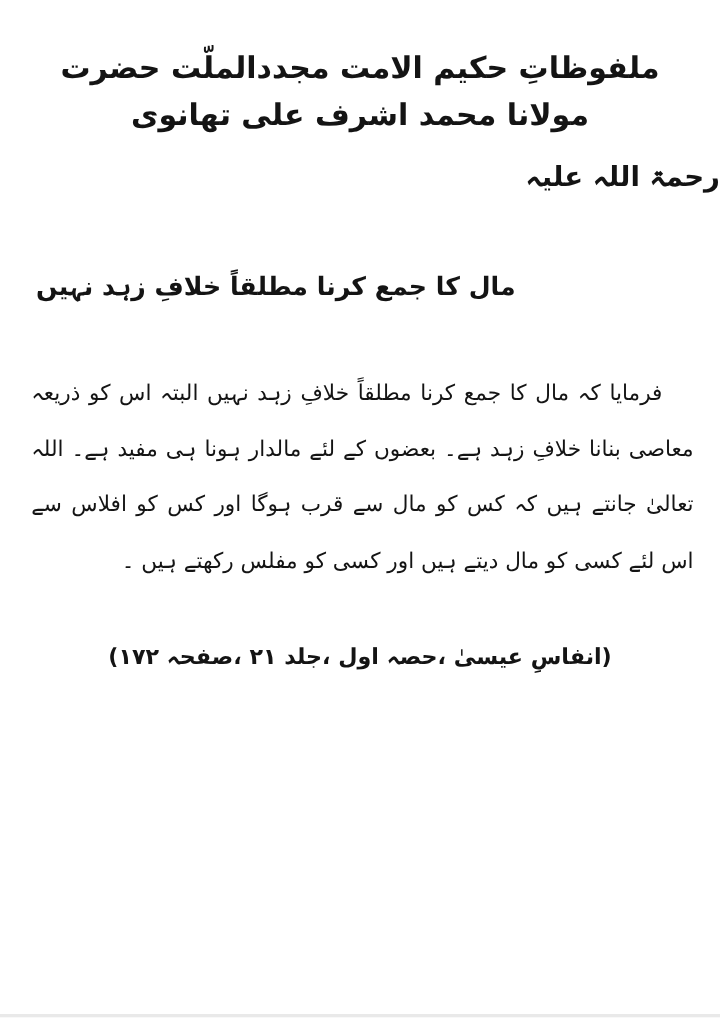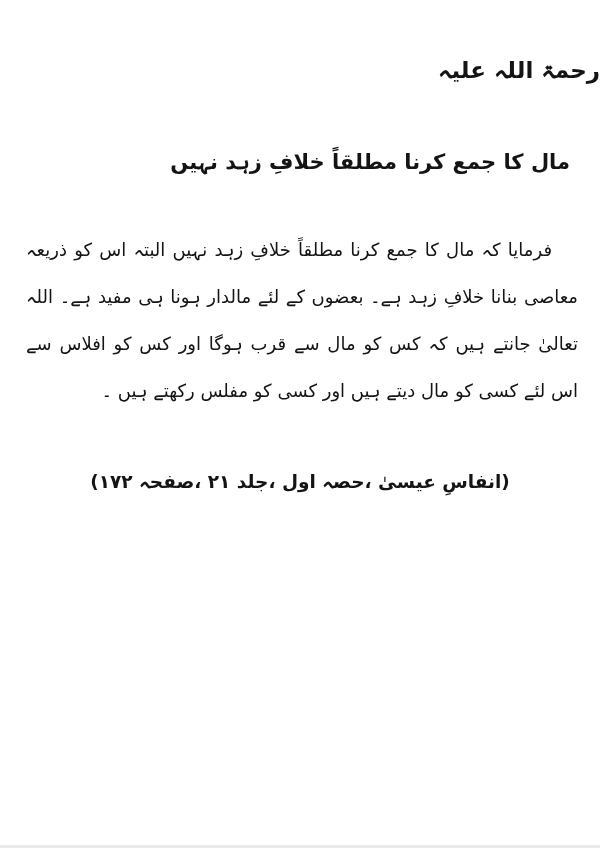--- a/index.html
+++ b/index.html
@@ -33,56 +33,57 @@
   }
   .title-line2 {
     margin: 18px 0 0 0;
     font-size: 23px;
     font-weight: bold;
     line-height: 1.3;
     text-align: right;
   }
   .section-heading {
     margin: 62px 30px 0 30px;
-    text-align: right;
+    text-align: left;
     font-size: 21px;
     font-weight: bold;
     line-height: 1.4;
   }
   .body-paragraph {
     margin: 50px 22px 0 26px;
     font-size: 18px;
     line-height: 2.6;
     text-align: justify;
     text-justify: inter-word;
     text-indent: 26px;
     font-weight: normal;
   }
   .citation {
-    margin-top: 54px;
+    margin-top: 42px;
     text-align: center;
     font-size: 18.5px;
     font-weight: bold;
     line-height: 1.5;
   }
   .blank-footer {
     position: absolute;
     left: 0;
     right: 0;
     bottom: 0;
     height: 260px;
     background: #ffffff;
   }
 </style>
 </head>
 <body>
 
 <div class="page">
 
   <div class="title-block">
+    <h1 class="title-line1">ملفوظاتِ حکیم الامت مجددالملّت حضرت مولانا محمد اشرف علی تھانوی</h1>
     <h2 class="title-line2">رحمۃ اللہ علیہ</h2>
   </div>
 
   <h3 class="section-heading">مال کا جمع کرنا مطلقاً خلافِ زہد نہیں</h3>
 
   <p class="body-paragraph">فرمایا کہ مال کا جمع کرنا مطلقاً خلافِ زہد نہیں البتہ اس کو ذریعہ معاصی بنانا خلافِ زہد ہے۔ بعضوں کے لئے مالدار ہونا ہی مفید ہے۔ اللہ تعالیٰ جانتے ہیں کہ کس کو مال سے قرب ہوگا اور کس کو افلاس سے اس لئے کسی کو مال دیتے ہیں اور کسی کو مفلس رکھتے ہیں ۔</p>
 
   <div class="citation">(انفاسِ عیسیٰ ،حصہ اول ،جلد ۲۱ ،صفحہ ۱۷۲)</div>
 
   <div class="blank-footer"></div>

